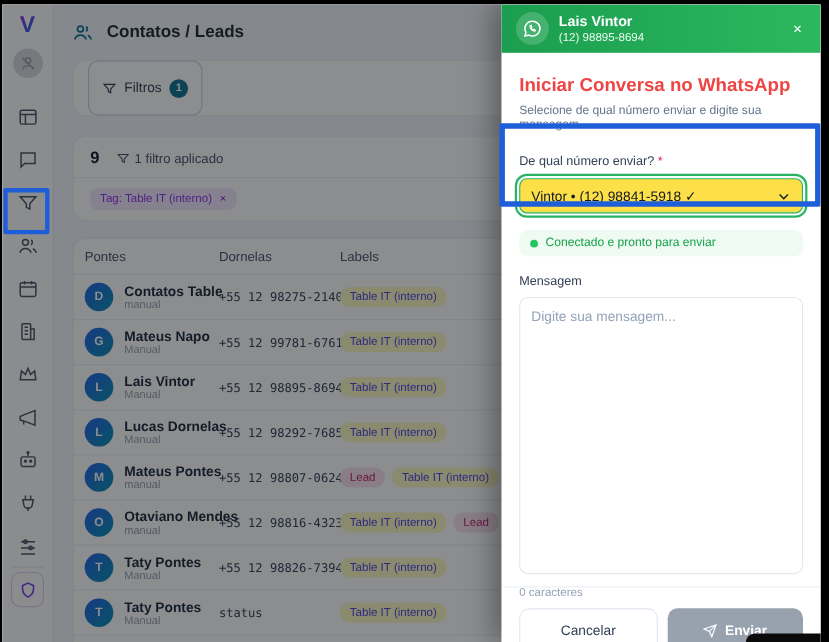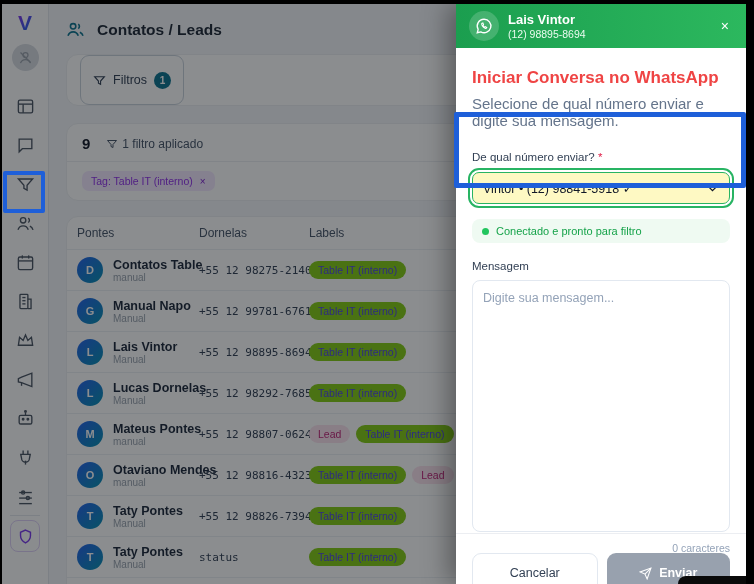--- a/index.html
+++ b/index.html
@@ -44,50 +44,50 @@
   #table-card { top:212px; height:400px; border-radius:12px; overflow:hidden; }
   .t-head { display:grid; grid-template-columns:122px 110px 1fr; padding-left:10px; height:32px; align-items:center; font-size:12px; color:#475569; }
   .t-row { display:grid; grid-template-columns:122px 110px 1fr; padding-left:10px; height:41px; align-items:center; border-top:1px solid #edf0f4; }
   .c-contact { display:flex; align-items:center; gap:10px; }
   .avatar { width:26px; height:26px; min-width:26px; border-radius:50%; background:linear-gradient(135deg,#2563eb,#0891b2); color:#fff; font-size:11px; font-weight:bold; display:flex; align-items:center; justify-content:center; }
   .c-name { font-size:12.5px; font-weight:bold; color:#1e293b; white-space:nowrap; }
   .c-src { font-size:10px; color:#9aa3af; }
   .c-phone { font-family:"DejaVu Sans Mono", monospace; font-size:11px; color:#334155; white-space:nowrap; }
   .c-labels { display:flex; gap:6px; white-space:nowrap; }
   .badge { font-size:10.5px; padding:3px 9px; border-radius:999px; }
-  .badge.indigo { background:#84cc16; color:#4f46e5; }
+  .badge.indigo { background:#fef9c3; color:#4f46e5; }
   .badge.pink { background:#fbe2ee; color:#c02678; }
   .badge.green { background:#d9f5e3; color:#17a34a; }
 
   
   #dim { position:absolute; left:0; top:0; width:454px; height:100%; background:rgba(8,12,18,0.47); z-index:6; }
 
   
   #panel { position:absolute; left:454px; top:0; width:290px; height:100%; background:#fff; z-index:8; box-shadow:-8px 0 24px rgba(0,0,0,0.35); }
   .wa-header { height:44px; background:linear-gradient(90deg,#1b9e4f,#2cb85e); display:flex; align-items:center; padding:0 13px; gap:9px; }
   .wa-circle { width:30px; height:30px; border-radius:50%; background:rgba(255,255,255,0.18); display:flex; align-items:center; justify-content:center; color:#fff; }
   .wa-circle svg { width:18px; height:18px; }
   .wa-names { flex:1; }
   .wa-name { color:#fff; font-size:13px; font-weight:bold; line-height:1.25; }
   .wa-phone { color:#eafbef; font-size:10.5px; }
   .wa-close { color:#fff; font-size:14px; cursor:pointer; padding:4px; }
   .panel-body { padding:12px 16px 0; }
   .panel-title { font-size:17px; font-weight:bold; color:#ef4444; margin-top:8px; }
-  .panel-sub { font-size:15px; color:#64748b; margin-top:7px; }
+  .panel-sub { font-size:11px; color:#64748b; margin-top:7px; }
   .field-label { font-size:11.5px; color:#334155; margin-top:22px; }
   .req { color:#e11d48; }
-  .select-box { margin-top:9px; height:32px; border:1.5px solid #28b463; outline:2px solid #28b463; outline-offset:2px; border-radius:7px; display:flex; align-items:center; padding:0 10px; font-size:12.5px; color:#111827; cursor:pointer; background:#fef9c3; }
+  .select-box { margin-top:9px; height:32px; border:1.5px solid #28b463; outline:2px solid #28b463; outline-offset:2px; border-radius:7px; display:flex; align-items:center; padding:0 10px; font-size:12.5px; color:#111827; cursor:pointer; background:#fde047; }
   .select-box .sel-text { flex:1; white-space:nowrap; overflow:hidden; }
   .select-box svg { width:13px; height:13px; color:#111827; }
   .status-box { margin-top:15px; background:#effaf2; border-radius:8px; padding:6px 10px; display:flex; align-items:center; gap:7px; font-size:11px; color:#16a34a; }
   .status-dot { width:7px; height:7px; border-radius:50%; background:#22c55e; }
   .msg-label { font-size:11.5px; color:#334155; margin-top:17px; }
   .msg-area { margin-top:8px; width:100%; height:252px; border:1px solid #e2e8f0; border-radius:8px; padding:10px; font-size:12.5px; font-family:"Liberation Sans", sans-serif; color:#ef4444; resize:none; }
   .msg-area::placeholder { color:#94a3b8; }
-  .char-count { font-size:10.5px; color:#94a3b8; margin-top:6px;text-align:right; }
+  .char-count { font-size:10.5px; color:#94a3b8; margin-top:6px; }
   .panel-sep { position:absolute; left:0; top:529px; width:100%; height:1px; background:#eceef2; }
   .panel-footer { position:absolute; left:0; top:549px; width:100%; padding:0 16px; display:flex; gap:9px; }
   .btn-cancel { flex:1; height:40px; background:#fff; border:1px solid #e2e8f0; border-radius:9px; font-size:12.5px; color:#334155; cursor:pointer; }
   .btn-send { flex:1; height:40px; background:#98a1ae; border:none; border-radius:9px; font-size:12.5px; font-weight:bold; color:#fff; display:flex; align-items:center; justify-content:center; gap:7px; cursor:default; }
   .btn-send svg { width:13px; height:13px; }
 
   
   .anno { position:absolute; border:4px solid #1e5fd9; z-index:20; pointer-events:none; }
   #anno-sidebar { left:1px; top:167px; width:42px; height:42px; border-radius:2px; }
   #anno-select { left:452px; top:108px; width:292px; height:76px; border-width:5px; border-radius:2px; }
@@ -256,21 +256,21 @@
               </div>
               <div class="c-phone">+55 12 98275-2140</div>
               <div class="c-labels">
                 <span class="badge indigo">Table IT (interno)</span>
               </div>
             </div>
             <div class="t-row">
               <div class="c-contact">
                 <div class="avatar">G</div>
                 <div>
-                  <div class="c-name">Manual Napo</div>
+                  <div class="c-name">Mateus Napo</div>
                   <div class="c-src">Manual</div>
                 </div>
               </div>
               <div class="c-phone">+55 12 99781-6761</div>
               <div class="c-labels">
                 <span class="badge indigo">Table IT (interno)</span>
               </div>
             </div>
             <div class="t-row">
               <div class="c-contact">
@@ -385,21 +385,21 @@
       </div>
       <div class="select-box">
         <span class="sel-text">Vintor • (12) 98841-5918 ✓</span>
         <svg viewBox="0 0 24 24" fill="none" stroke="currentColor" stroke-width="2.5">
               <path d="M5 9l7 7 7-7"></path>
             </svg>
       </div>
 
       <div class="status-box">
         <span class="status-dot"></span>
-        <span>Conectado e pronto para filtro</span>
+        <span>Conectado e pronto para enviar</span>
       </div>
 
       <div class="msg-label">Mensagem</div>
       <textarea class="msg-area" placeholder="Digite sua mensagem..." style=""></textarea>
       <div class="char-count">0 caracteres</div>
     </div>
 
     <div class="panel-sep"></div>
     <div class="panel-footer">
       <button class="btn-cancel">Cancelar</button>

